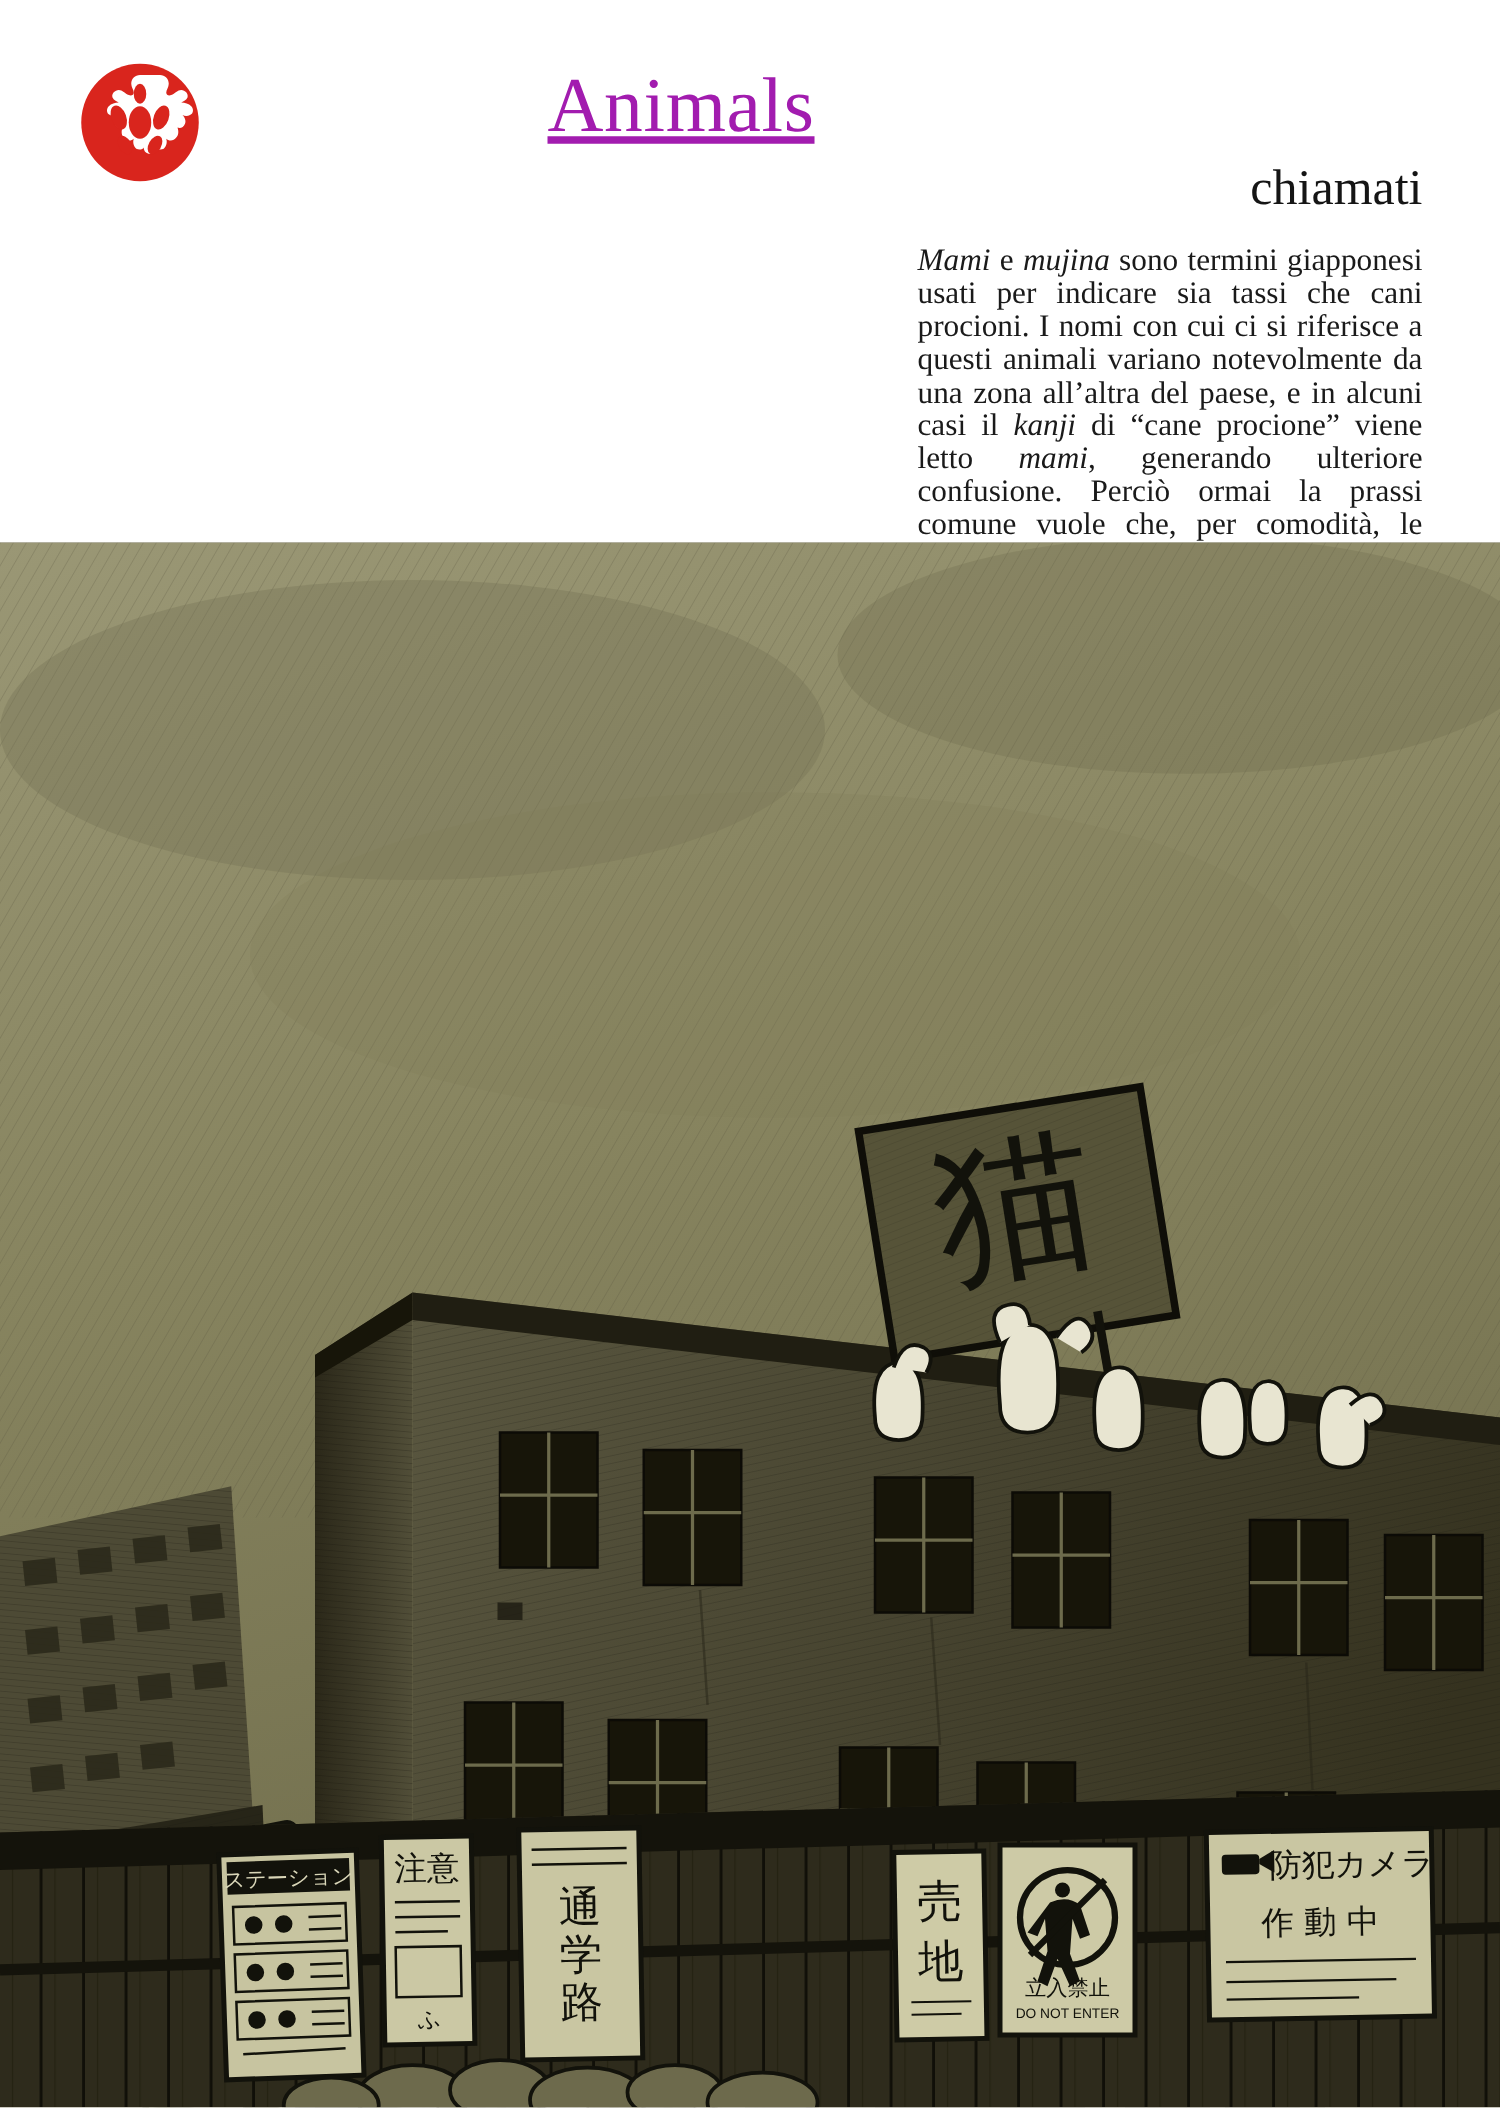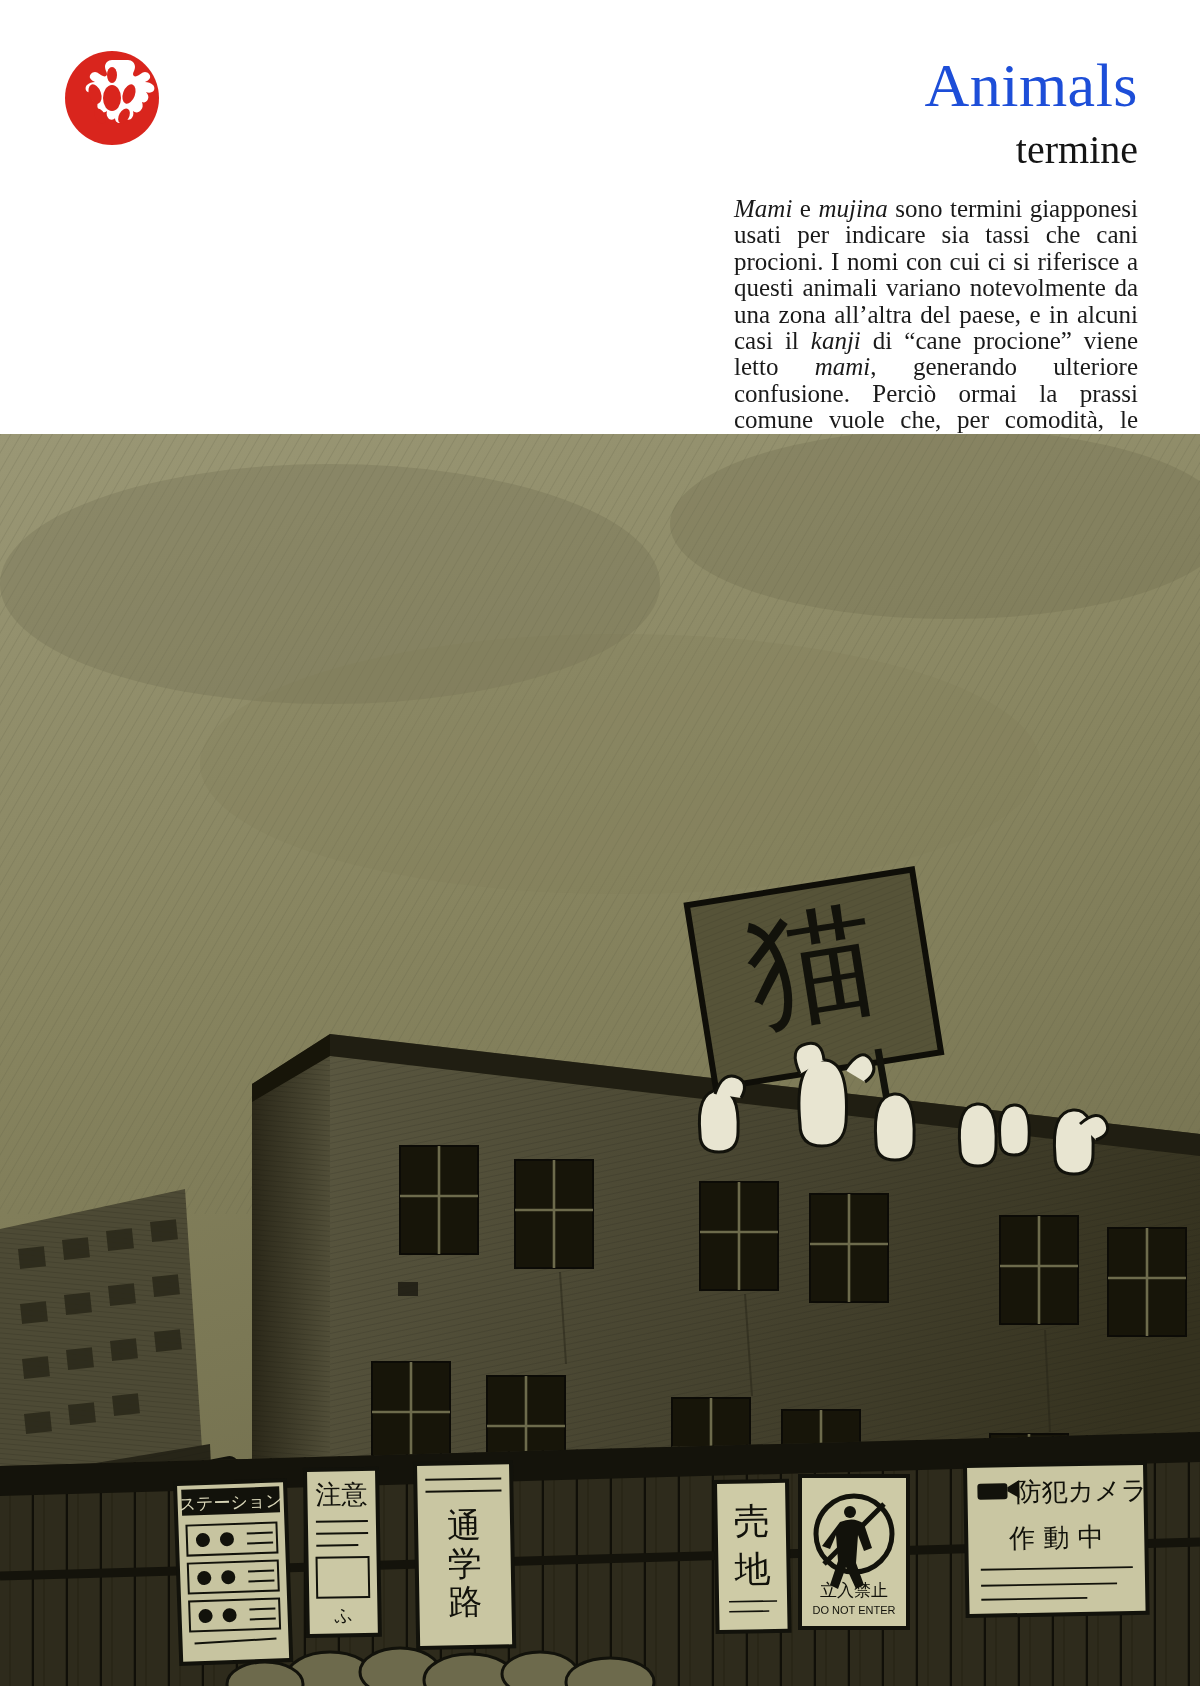--- a/index.html
+++ b/index.html
@@ -30,27 +30,27 @@
     top: 48px;
     width: 100px;
     height: 100px;
   }
 
   .title {
     position: absolute;
     right: 62px;
     top: 50px;
     width: 700px;
-    text-align: right;
     font-family: "Liberation Serif", serif;
     font-size: 62px;
     line-height: 70px;
     letter-spacing: 0.5px;
-    color: #1d4ed8;
+    color: #a21caf;
     font-weight: 400;
+    text-decoration: underline;
   }
 
   .author {
     position: absolute;
     right: 62px;
     top: 126px;
     width: 700px;
     text-align: right;
     font-family: "Liberation Serif", serif;
     font-size: 40px;
@@ -109,21 +109,21 @@
           <ellipse cx="33" cy="46" rx="6" ry="10" transform="rotate(-20 33 46)"></ellipse>
           <ellipse cx="67" cy="46" rx="6" ry="10" transform="rotate(20 67 46)"></ellipse>
           <ellipse cx="38" cy="68" rx="5" ry="8" transform="rotate(-30 38 68)"></ellipse>
           <ellipse cx="62" cy="68" rx="5" ry="8" transform="rotate(30 62 68)"></ellipse>
           <ellipse cx="50" cy="27" rx="5" ry="8"></ellipse>
         </g>
       </svg>
     </div>
 
     <div class="title">Animals</div>
-    <div class="author">termine</div>
+    <div class="author">chiamati</div>
     <div class="blurb"><em>Mami</em> e <em>mujina</em> sono termini giapponesi usati per indicare sia tassi che cani procioni. I nomi con cui ci si riferisce a questi animali variano notevolmente da una zona all’altra del paese, e in alcuni casi il <em>kanji</em> di “cane procione” viene letto <em>mami</em>, generando ulteriore confusione. Perciò ormai la prassi comune vuole che, per comodità, le autorità si riferiscano a essi col termine generico “animali”. Come vengono chiamati dalle vostre parti?</div>
   </div>
 
   <div class="cover">
     <svg viewBox="0 0 1200 1252" width="1200" height="1252" preserveAspectRatio="xMidYMid slice" aria-hidden="true">
       <defs>
         <linearGradient id="skyGrad" x1="0" y1="0" x2="0.25" y2="1">
           <stop offset="0%" stop-color="#9a9775"></stop>
           <stop offset="45%" stop-color="#87845f"></stop>
           <stop offset="100%" stop-color="#6f6c4b"></stop>

